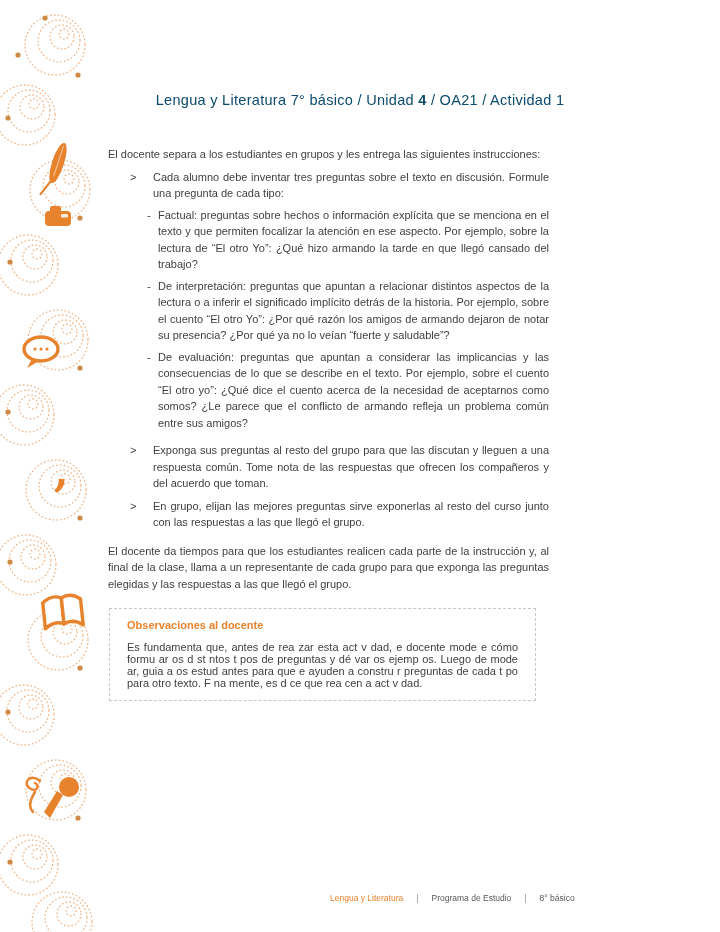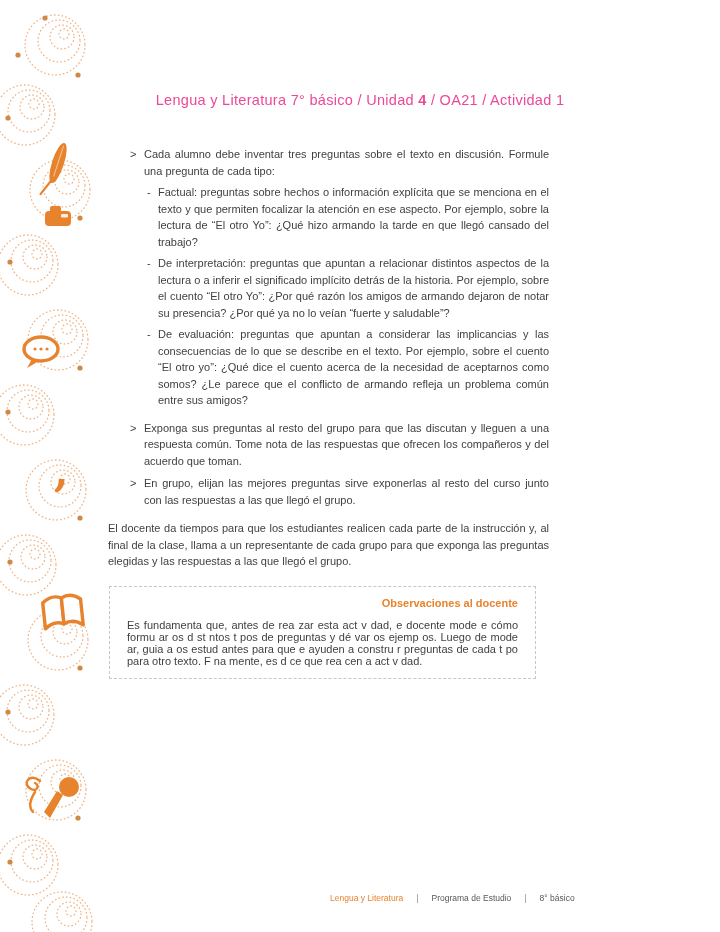--- a/index.html
+++ b/index.html
@@ -2,42 +2,42 @@
 <html><head>
 <meta charset="utf-8">
 <style>
   html,body{margin:0;padding:0;background:#ffffff;}
   .page{position:relative;width:720px;height:932px;background:#ffffff;overflow:hidden;
         font-family:"Liberation Sans", sans-serif;}
   
   .deco{position:absolute;left:0;top:0;width:100px;height:932px;}
   
   .doc-title{position:absolute;top:92px;left:0;width:720px;text-align:center;
-             font-size:14.5px;letter-spacing:.3px;color:#ec4899;}
+             font-size:14.5px;letter-spacing:.3px;color:#0c4a6e;}
   .doc-title b{font-weight:bold;}
   
   .content{position:absolute;left:108px;top:146px;width:441px;
            font-size:11px;line-height:16.5px;color:#3F3F3E;}
   .section-heading{color:#E8822C;font-size:11.5px;font-weight:normal;margin:0 0 20px 0;line-height:14px;}
   .para{margin:0 0 6px 0;text-align:justify;}
   .bullets{list-style:none;margin:0;padding:0;}
   .bullet{display:flex;margin:0 0 6px 0;}
   .bullet-marker{flex:0 0 14px;margin-left:22px;color:#3F3F3E;}
   .bullet-body{flex:1;}
-  .bullet-text{display:block;text-align:justify;}
+  .bullet-text{display:block;text-align:justify;margin-left:9px;}
   .subs{list-style:none;margin:5px 0 0 0;padding:0;}
   .sub{display:flex;margin:0 0 5px 0;}
   .dash-marker{flex:0 0 11px;padding-left:3px;color:#3F3F3E;}
   .sub-text{flex:1;text-align:justify;}
   .closing{margin:12px 0 12px 0;text-align:justify;}
   .oa-note{margin:12px 0 0 0;text-align:left;}
   
   .note-box{box-sizing:border-box;margin:16px 0 0 1px;width:427px;
             border:1px dashed #C6C7C9;padding:9px 17px 11px 17px;background:#ffffff;}
-  .note-title{color:#E8822C;font-size:11px;margin:0 0 9px 0;line-height:14px;text-align:right;}
+  .note-title{color:#E8822C;font-size:11px;margin:0 0 9px 0;line-height:14px;}
   .note-body{margin:0;text-align:justify;line-height:12px;}
   
   .footer{position:absolute;top:893px;left:330px;display:flex;align-items:center;gap:13px;
           font-size:8.5px;color:#58585A;white-space:nowrap;}
   .footer .brand{color:#E8822C;}
   .footer .sep{color:#8A8B8D;}
 </style>
 </head>
 <body>
 
@@ -117,20 +117,21 @@
       <path d="M40,781 c -10,-9 -19,3 -9,8 c 6,3 9,-3 4,-6 M35,792 c -5,8 -7,15 -2,20" stroke="#E8832D" stroke-width="2.4" fill="none" stroke-linecap="round"></path>
     </g>
   </svg>
 
   <div class="doc-title">
     <span>Lengua y Literatura 7° básico / Unidad </span><b>4</b><span> / OA21 / Actividad 1</span>
   </div>
 
   <div class="content">
 
+    <p class="para">El docente separa a los estudiantes en grupos y les entrega las siguientes instrucciones:</p>
 
     <ul class="bullets">
 
       <li class="bullet">
         <span class="bullet-marker">&gt;</span>
         <div class="bullet-body">
           <span class="bullet-text">Cada alumno debe inventar tres preguntas sobre el texto en discusión. Formule una pregunta de cada tipo:</span>
           <ul class="subs">
             <li class="sub">
               <span class="dash-marker">-</span>

